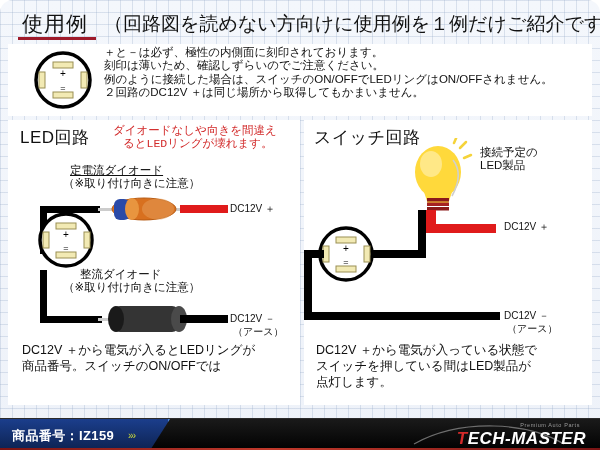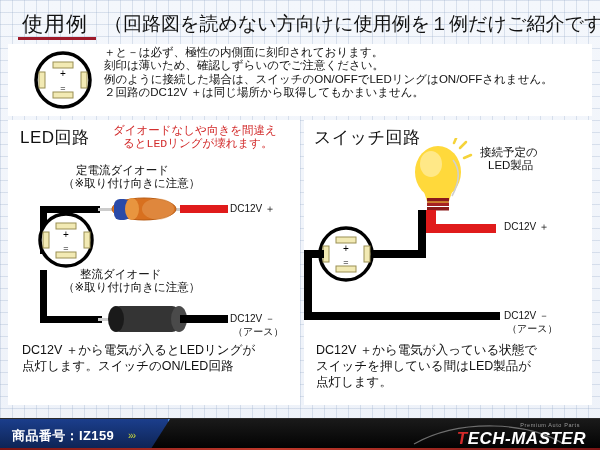--- a/index.html
+++ b/index.html
@@ -7,20 +7,21 @@
     width:600px;height:450px;overflow:hidden;
     font-family:"Liberation Sans","DejaVu Sans",sans-serif;
     background:#ffffff;
   }
   #page{
     position:relative;width:600px;height:450px;
     background:
       repeating-linear-gradient(to right, rgba(150,170,200,.30) 0 1px, transparent 1px 12px),
       repeating-linear-gradient(to bottom, rgba(150,170,200,.30) 0 1px, transparent 1px 12px),
       linear-gradient(#f4f7fc,#eef2f9);
+    border-radius: 13px;
   }
 
   
   .header{position:absolute;left:0;top:4px;width:600px;height:36px;}
   .title-main{
     position:absolute;left:22px;top:6px;font-size:21px;color:#111;
     letter-spacing:1px;
   }
   .title-rule{
     position:absolute;left:18px;top:33px;width:78px;height:3px;background:#9e1a2a;
@@ -129,21 +130,21 @@
     </div>
   </div>
 
   <div class="panel panel-left">
 
     <div class="panel-title" style="left:12px;top:6px;">LED回路</div>
 
     <div class="warn" style="left:105px;top:4px;">ダイオードなしや向きを間違え</div>
     <div class="warn" style="left:115px;top:17px;font-family:Liberation Mono, monospace;">るとLEDリングが壊れます。</div>
 
-    <div class="part-label" style="left:68px;top:44px;">定電流ダイオード</div>
+    <div class="part-label" style="left:62px;top:44px;text-decoration:underline;">定電流ダイオード</div>
     <div class="part-label" style="left:55px;top:57px;">（※取り付け向きに注意）</div>
 
     <svg style="position:absolute;left:0;top:0;" width="292" height="230">
 
       <rect x="32" y="86" width="7" height="48" fill="#000"></rect>
       <rect x="32" y="86" width="60" height="7" fill="#000"></rect>
 
       <rect x="32" y="150" width="7" height="52" fill="#000"></rect>
       <rect x="32" y="196" width="62" height="7" fill="#000"></rect>
 
@@ -181,21 +182,21 @@
 
     <div class="volt-label" style="left:222px;top:82px;">DC12V ＋</div>
 
     <div class="part-label" style="left:72px;top:148px;">整流ダイオード</div>
     <div class="part-label" style="left:55px;top:161px;">（※取り付け向きに注意）</div>
 
     <div class="volt-label" style="left:222px;top:192px;">DC12V －</div>
     <div class="volt-label" style="left:225px;top:205px;">（アース）</div>
 
     <div class="foot-text" style="left:14px;top:222px;">DC12V ＋から電気が入るとLEDリングが</div>
-    <div class="foot-text" style="left:14px;top:238px;">点灯します。スイッチのON/LED回路</div>
+    <div class="foot-text" style="left:14px;top:238px;">商品番号。スイッチのON/OFFでは</div>
   </div>
 
   <div class="panel panel-right">
 
     <div class="panel-title" style="left:10px;top:6px;">スイッチ回路</div>
 
     <svg style="position:absolute;left:104px;top:18px;" width="66" height="82">
       <ellipse cx="30" cy="34" rx="23" ry="26" fill="#ffd93b"></ellipse>
       <ellipse cx="23" cy="26" rx="11" ry="13" fill="#ffe887"></ellipse>
       <path d="M16 54 L44 54 L40 66 L20 66 Z" fill="#ffd93b"></path>
@@ -204,21 +205,21 @@
       <rect x="19" y="69" width="22" height="3.5" fill="#8b1a1a"></rect>
       <g stroke="#f5d33a" stroke-width="2.5" stroke-linecap="round">
         <line x1="52" y1="10" x2="58" y2="4"></line>
         <line x1="56" y1="20" x2="63" y2="17"></line>
         <line x1="46" y1="5" x2="49" y2="-2"></line>
       </g>
       <path d="M45 22 Q56 36 44 58" stroke="#cfcfcf" stroke-width="1.6" fill="none"></path>
     </svg>
 
     <div class="bulb-label" style="left:176px;top:26px;">接続予定の</div>
-    <div class="bulb-label" style="left:184px;top:39px;">LED製品</div>
+    <div class="bulb-label" style="left:176px;top:39px;">LED製品</div>
 
     <svg style="position:absolute;left:0;top:0;" width="288" height="230">
 
       <rect x="114" y="90" width="8" height="48" fill="#000"></rect>
 
       <rect x="122" y="90" width="10" height="22" fill="#e01b1b"></rect>
       <rect x="122" y="104" width="70" height="9" fill="#e01b1b"></rect>
 
       <rect x="68" y="130" width="54" height="8" fill="#000"></rect>
 

